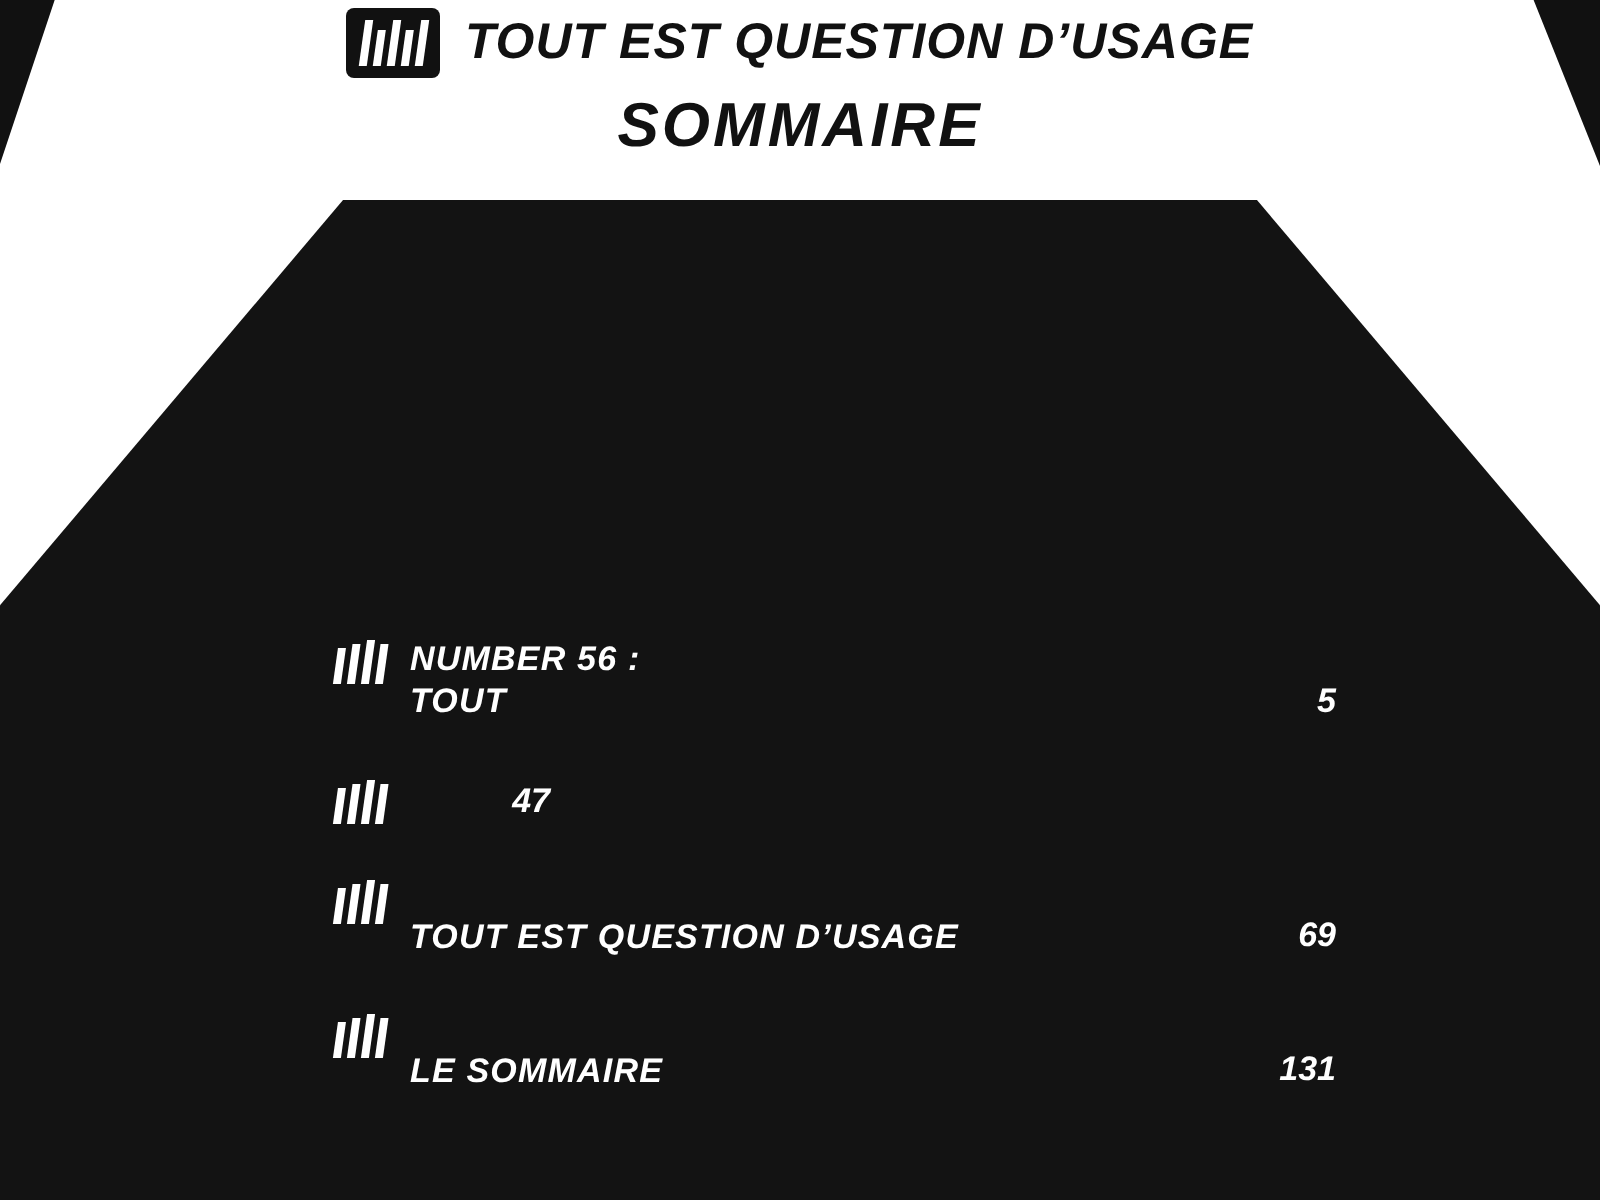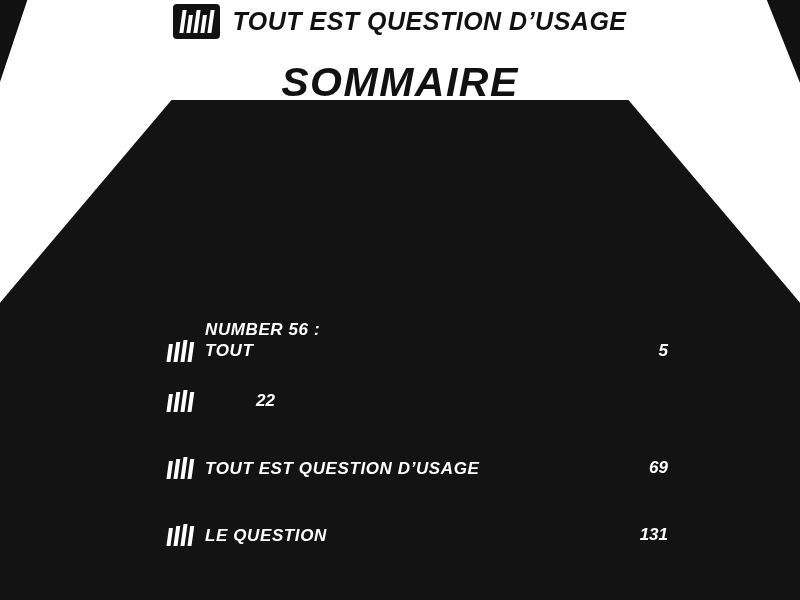--- a/index.html
+++ b/index.html
@@ -60,22 +60,22 @@
   }
   .brand-title {
     font-size: 25px;
     font-weight: bold;
     font-style: italic;
     letter-spacing: 0.5px;
     color: #111111;
     white-space: nowrap;
   }
   .sommaire {
-    margin-top: 20px;
-    font-size: 41px;
+    margin-top: 6px;
+    font-size: 31px;
     font-weight: bold;
     font-style: italic;
     letter-spacing: 1.5px;
     color: #111111;
   }
 
   
   .mark {
     display: inline-block;
     background: #111111;
@@ -130,21 +130,21 @@
   }
 
   .toc {
     position: absolute;
     left: 168px;
     top: 320px;
     width: 500px;
   }
   .toc-row {
     display: flex;
-    align-items: flex-end;
+    align-items: flex-start;
     gap: 12px;
     margin-bottom: 28px;
   }
   .toc-texts {
     flex: 1 1 auto;
     color: #ffffff;
   }
   .toc-number {
     font-size: 17px;
     font-weight: bold;
@@ -215,21 +215,21 @@
       <span class="toc-page">5</span>
     </div>
 
     <div class="toc-row">
       <span class="row-mark">
         <i class="s1"></i>
           <i class="s2"></i>
           <i></i>
           <i class="s2"></i>
       </span>
-      <span class="toc-page">22</span>
+      <span class="toc-page">47</span>
     </div>
 
     <div class="toc-row">
       <span class="row-mark">
         <i class="s1"></i>
           <i class="s2"></i>
           <i></i>
           <i class="s2"></i>
       </span>
       <span class="toc-texts">
@@ -241,19 +241,19 @@
 
     <div class="toc-row">
       <span class="row-mark">
         <i class="s1"></i>
           <i class="s2"></i>
           <i></i>
           <i class="s2"></i>
       </span>
       <span class="toc-texts">
         <br>
-        <span class="toc-name">LE QUESTION</span>
+        <span class="toc-name">LE SOMMAIRE</span>
       </span>
       <span class="toc-page">131</span>
     </div>
 
   </div>
 </div>
 
 </body></html>

